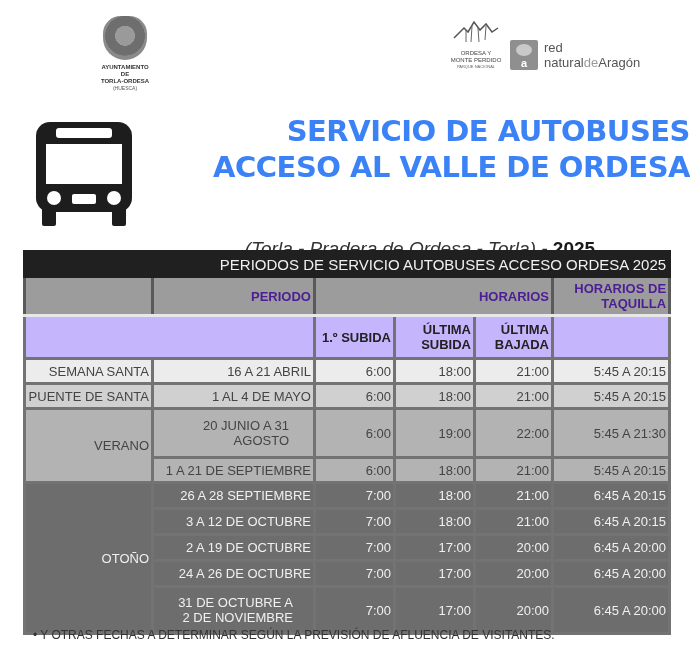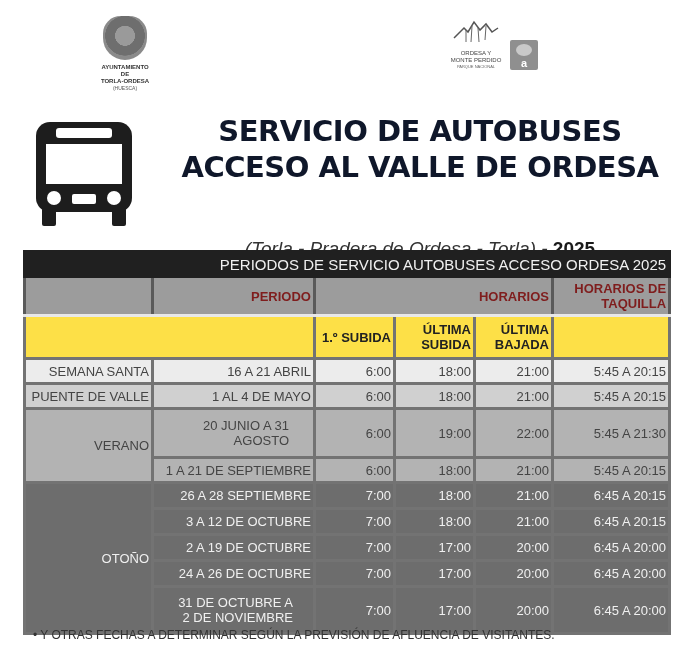--- a/index.html
+++ b/index.html
@@ -26,35 +26,35 @@
   .red-box .a { position: absolute; bottom: 1px; left: 0; right: 0; text-align: center; color: #fff; font-size: 11px; font-weight: bold; }
   .red-text { margin-left: 6px; color: #555; line-height: 15px; }
   .red-text .r1 { font-size: 13px; }
   .red-text .r2 { font-size: 13px; }
   .red-text .r2 .de { color: #999; }
 
   
   .bus { left: 36px; top: 122px; width: 96px; height: 104px; }
 
   
-  .title { left: 150px; width: 540px; text-align: center; font-weight: 900; color: #0f172a;
+  .title { left: 150px; width: 540px; text-align: right; font-weight: 900; color: #3b82f6;
     font-family: "DejaVu Sans", sans-serif; letter-spacing: -0.5px; }
   .title1 { top: 114px; font-size: 29px; }
   .title2 { top: 150px; font-size: 29px; }
   .subtitle { left: 150px; width: 540px; top: 190px; text-align: center; font-size: 19px; font-style: italic; color: #333; margin-top: 48px; }
   .subtitle b { font-style: normal; font-weight: bold; color: #1a1a1a; }
   .website { left: 150px; width: 540px; top: 218px; text-align: center; font-size: 18px; font-style: italic; font-weight: bold; color: #333; margin-top: 39px; }
 
   
   .table-wrap { left: 23px; top: 250px; width: 645px; }
   table { border-collapse: collapse; width: 645px; table-layout: fixed; font-size: 13px; }
   td, th { border: 3px solid #737373; text-align: right; vertical-align: middle; padding: 0 2px; line-height: 15px; }
   .cap { background: #202020; color: #f0f0f0; font-size: 15px; height: 22px; font-weight: normal; border-color: #202020; }
-  .hdr { background: #9c9c9c; color: #7f1d1d; font-weight: bold; font-size: 13px; height: 36px; border-color: #e8e8e8 #5a5a5a; }
-  .sub { background: #fde047; color: #222; font-weight: bold; font-size: 13px; height: 40px; }
+  .hdr { background: #9c9c9c; color: #4c1d95; font-weight: bold; font-size: 13px; height: 36px; border-color: #e8e8e8 #5a5a5a; }
+  .sub { background: #c4b5fd; color: #222; font-weight: bold; font-size: 13px; height: 40px; }
   .r-light td { background: #ececec; color: #444; height: 22px; }
   .r-mid td { background: #d0d0d0; color: #444; height: 22px; }
   .r-grey td { background: #b3b3b3; color: #444; }
   .r-dark td { background: #6d6d6d; color: #f0f0f0; height: 23px; margin-top: 39px; }
   .tall { height: 44px !important; }
   .verano-first { height: 46px; }
   .verano-second { height: 22px; }
 
   .footnote { left: 24px; top: 628px; font-size: 12px; color: #333; margin-left: 9px; }
 </style>
@@ -76,20 +76,24 @@
   </svg>
   <div class="t1">ORDESA Y</div>
   <div class="t1">MONTE PERDIDO</div>
   <div class="t2">PARQUE NACIONAL</div>
 </div>
 
 <div class="abs logo-red">
   <div class="red-box">
     <div class="leaf"></div>
     <div class="a">a</div>
+  </div>
+  <div class="red-text">
+    <div class="r1">red</div>
+    <div class="r2"><span>natural</span><span class="de">de</span><span>Aragón</span></div>
   </div>
 </div>
 
 <svg class="abs bus" viewBox="0 0 96 104">
   <rect x="0" y="0" width="96" height="90" rx="14" fill="#1d1d1d"></rect>
   <rect x="20" y="6" width="56" height="10" rx="3" fill="#fff"></rect>
   <rect x="10" y="22" width="76" height="40" fill="#fff"></rect>
   <circle cx="18" cy="76" r="7" fill="#fff"></circle>
   <circle cx="78" cy="76" r="7" fill="#fff"></circle>
   <rect x="36" y="72" width="24" height="10" rx="2" fill="#fff"></rect>
@@ -132,21 +136,21 @@
 
     <tr class="r-light">
       <td>SEMANA SANTA</td>
       <td>16 A 21 ABRIL</td>
       <td>6:00</td>
       <td>18:00</td>
       <td>21:00</td>
       <td>5:45 A 20:15</td>
     </tr>
     <tr class="r-mid">
-      <td>PUENTE DE VALLE</td>
+      <td>PUENTE DE SANTA</td>
       <td>1 AL 4 DE MAYO</td>
       <td>6:00</td>
       <td>18:00</td>
       <td>21:00</td>
       <td>5:45 A 20:15</td>
     </tr>
     <tr class="r-grey">
       <td rowspan="2">VERANO</td>
       <td class="verano-first" style="padding:0 24px">20 JUNIO A 31 AGOSTO</td>
       <td>6:00</td>

